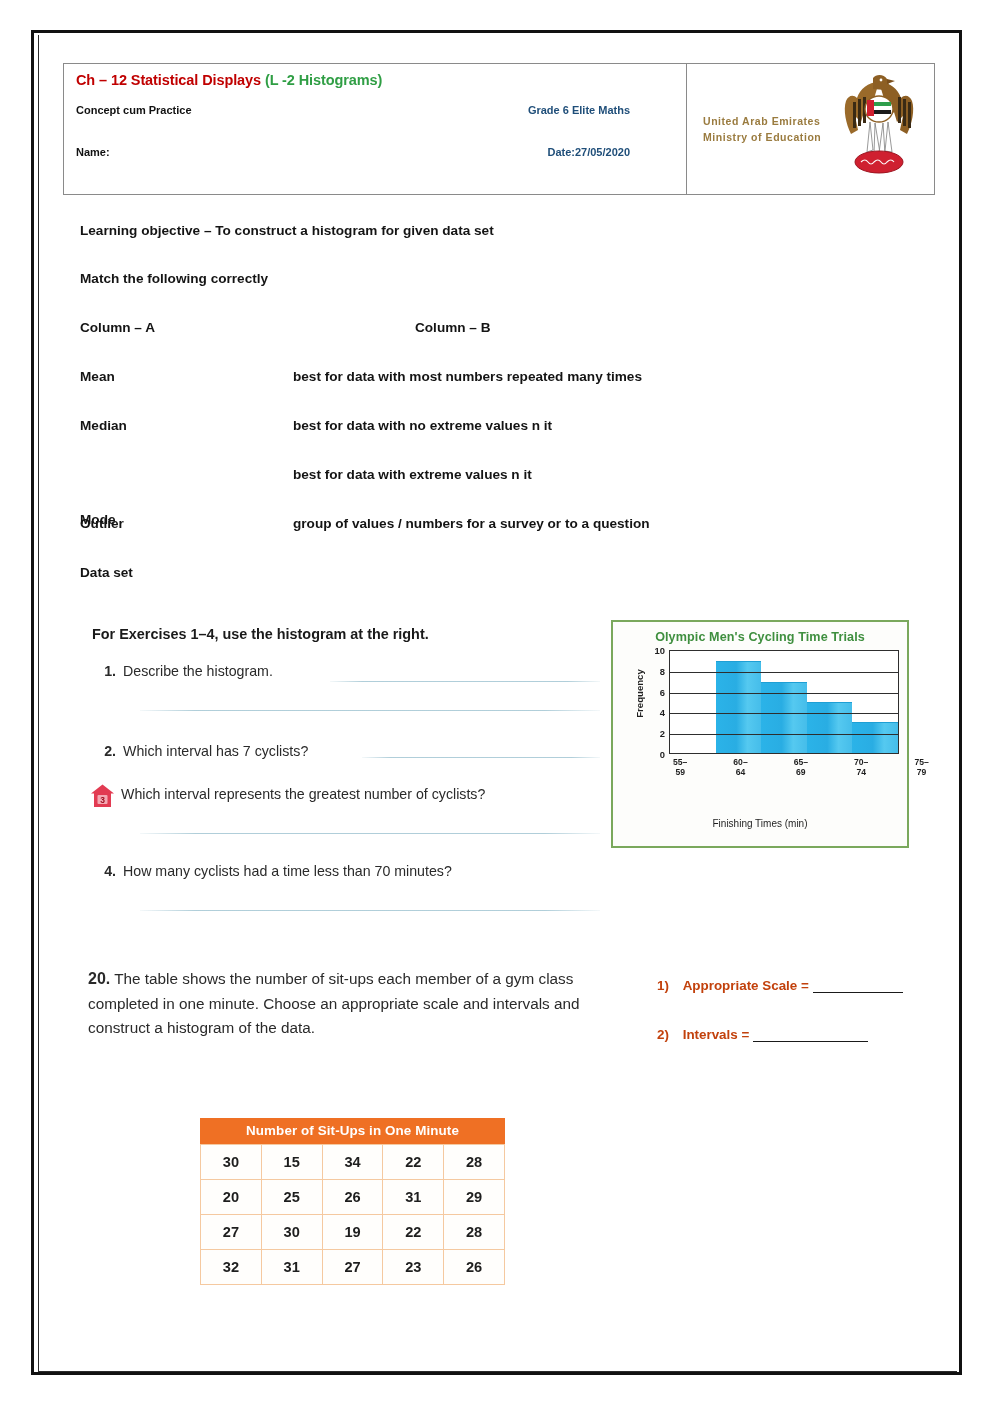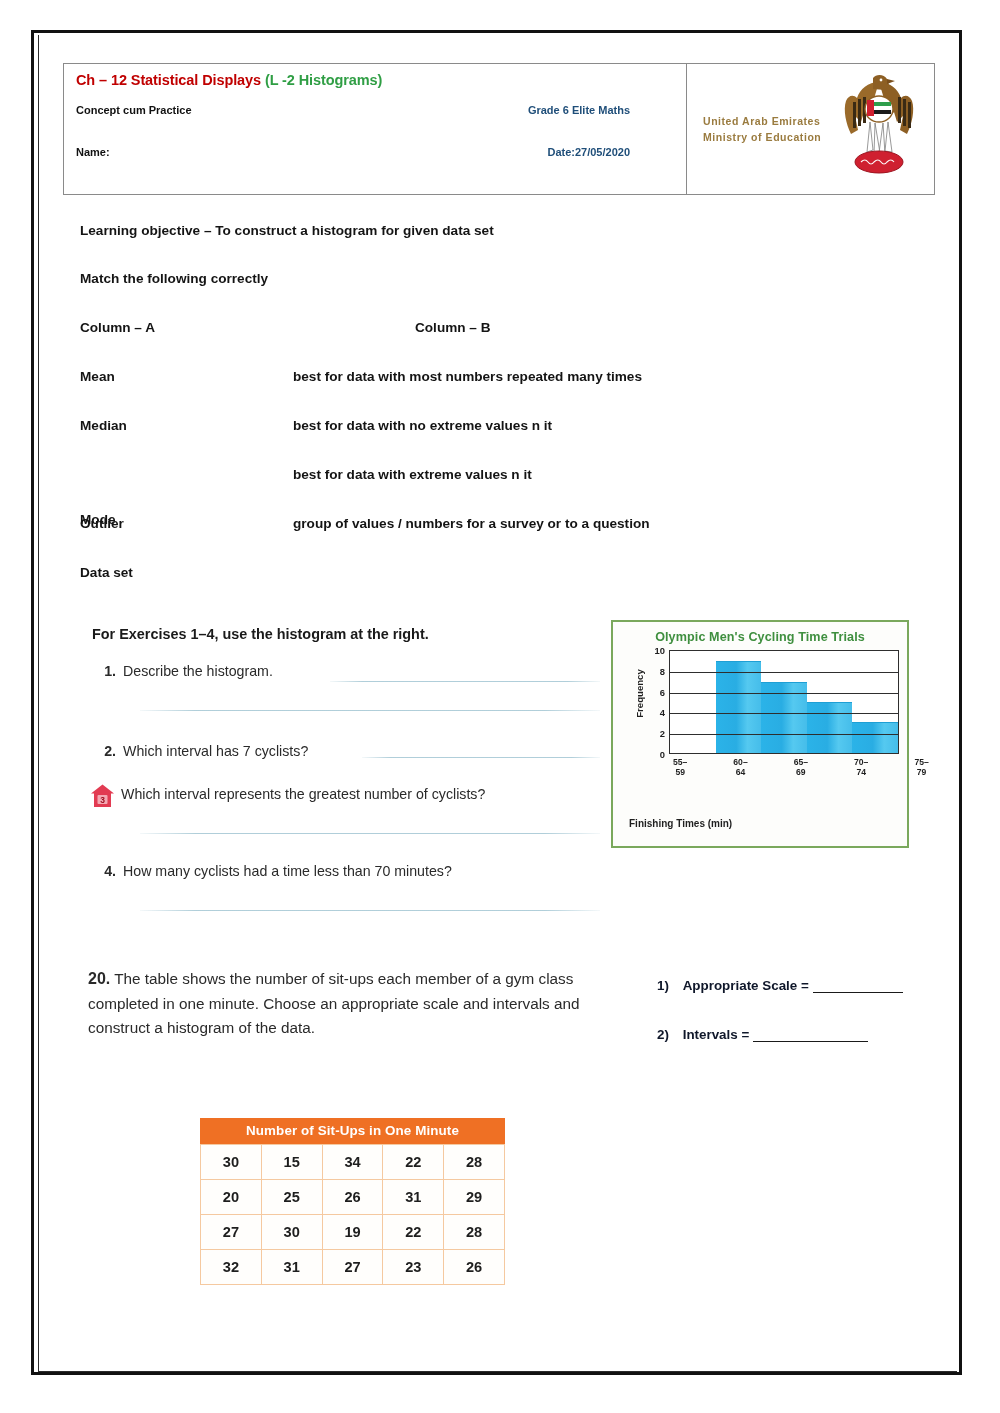--- a/index.html
+++ b/index.html
@@ -257,45 +257,44 @@
     flex: 1;
     text-align: center;
     font-size: 8.6px;
     font-weight: bold;
     color: #1f1f1f;
     line-height: 1.18;
   }
   #x-axis-label {
     position: absolute;
     left: 0; right: 0; top: 196px;
-    text-align: left;
+    text-align: center;
     font-size: 10px;
-    font-weight: bold;
+    font-weight: normal;
     color: #1f1f1f;
-    margin-left: 16px;
   }
 
   
   #q20 {
     position: absolute;
     left: 88px; top: 967px;
     width: 545px;
     font-size: 15.3px;
     color: #2a2a2a;
     line-height: 1.56;
   }
   #q20-num {
     font-weight: bold;
     font-size: 16px;
   }
   .q20-prompt {
     position: absolute;
     font-size: 13.4px;
     font-weight: bold;
-    color: #0f172a;
+    color: #c2410c;
     white-space: nowrap;
   }
   .blank {
     display: inline-block;
     border-bottom: 1.6px solid #1a1a1a;
     vertical-align: bottom;
   }
 
   
   #situps-table {

